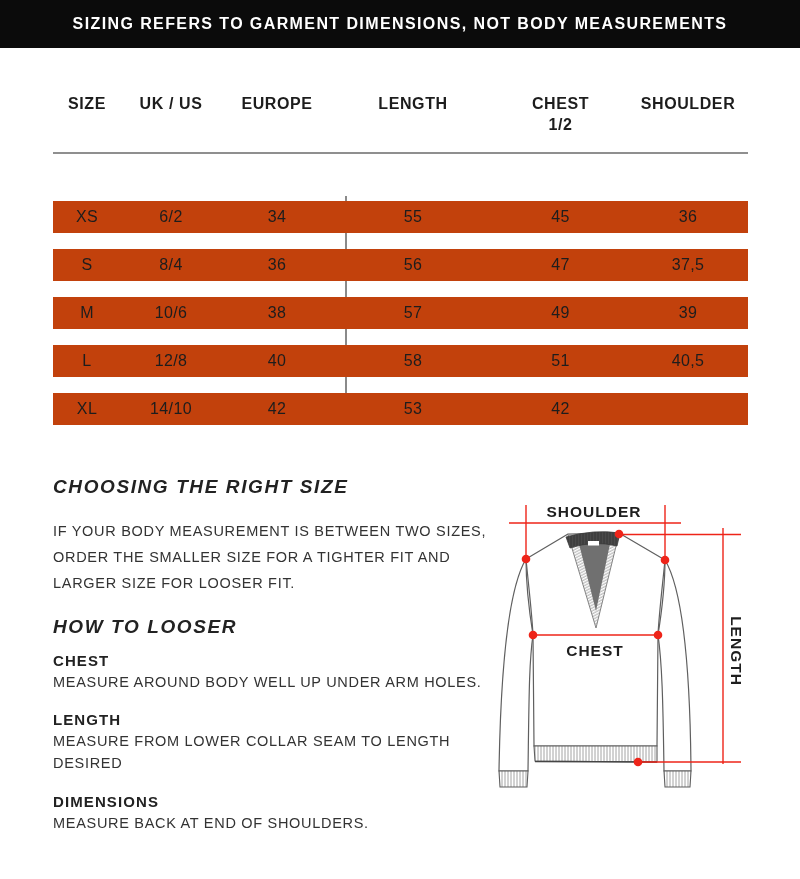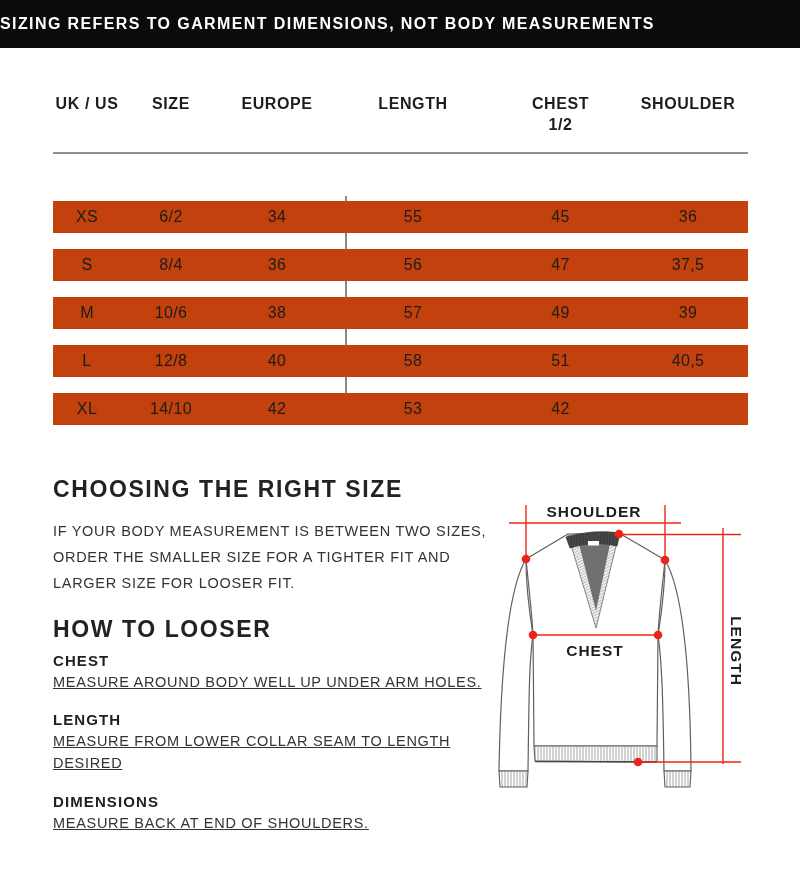--- a/index.html
+++ b/index.html
@@ -4,21 +4,21 @@
 <style>
   html,body{margin:0;padding:0;}
   body{
     width:800px;height:879px;position:relative;background:#ffffff;
     font-family:"Liberation Sans", sans-serif;color:#242424;overflow:hidden;
     -webkit-font-smoothing:antialiased;
   }
   
   .banner{
     position:absolute;left:0;top:0;width:800px;height:48px;background:#0b0b0b;
-    display:flex;align-items:center;
+    display:flex;align-items:center;justify-content:center;
   }
   .banner .txt{
     color:#ffffff;font-size:16px;font-weight:bold;letter-spacing:1.4px;
   }
   
   .sizetable{position:absolute;left:53px;top:0;width:695px;}
   .tgrid{
     display:grid;grid-template-columns:68px 100px 112px 160px 135px 120px;
     width:695px;
   }
@@ -32,46 +32,47 @@
     position:absolute;left:0;height:32px;background:#c2410c;
     align-items:center;
   }
   .trow .cell{
     text-align:center;font-size:16px;letter-spacing:0.4px;color:#1d1d1d;
   }
   .vdiv{position:absolute;left:292px;top:196px;width:2px;height:228px;background:#8a8a8a;}
   
   .abs{position:absolute;}
   .h2{
-    left:53px;font-size:23px;font-weight:bold;letter-spacing:1.6px;color:#222222;
+    left:53px;font-size:19px;font-weight:bold;letter-spacing:1.6px;color:#222222;
     white-space:nowrap;
+    font-style:italic;
   }
   .para{left:53px;font-size:14.5px;letter-spacing:0.7px;color:#333333;}
   .para div{line-height:26px;white-space:nowrap;}
   .sub-label{
     left:53px;font-size:15px;font-weight:bold;letter-spacing:1.1px;color:#222222;
     white-space:nowrap;
   }
-  .sub-text{left:53px;font-size:14.5px;letter-spacing:0.7px;color:#333333;text-decoration:underline;}
+  .sub-text{left:53px;font-size:14.5px;letter-spacing:0.7px;color:#333333;}
   .sub-text div{line-height:22px;white-space:nowrap;}
   
   .diagram{position:absolute;left:460px;top:480px;width:340px;height:390px;}
 </style>
 </head>
 <body>
 
 <div class="banner">
   <span class="txt">SIZING REFERS TO GARMENT DIMENSIONS, NOT BODY MEASUREMENTS</span>
 </div>
 
 <div class="sizetable">
 
   <div class="thead tgrid">
+    <div class="hc">SIZE</div>
     <div class="hc">UK / US</div>
-    <div class="hc">SIZE</div>
     <div class="hc">EUROPE</div>
     <div class="hc">LENGTH</div>
     <div class="hc">
       <div>CHEST</div>
       <div>1/2</div>
     </div>
     <div class="hc">SHOULDER</div>
   </div>
 
   <div class="hrule"></div>

